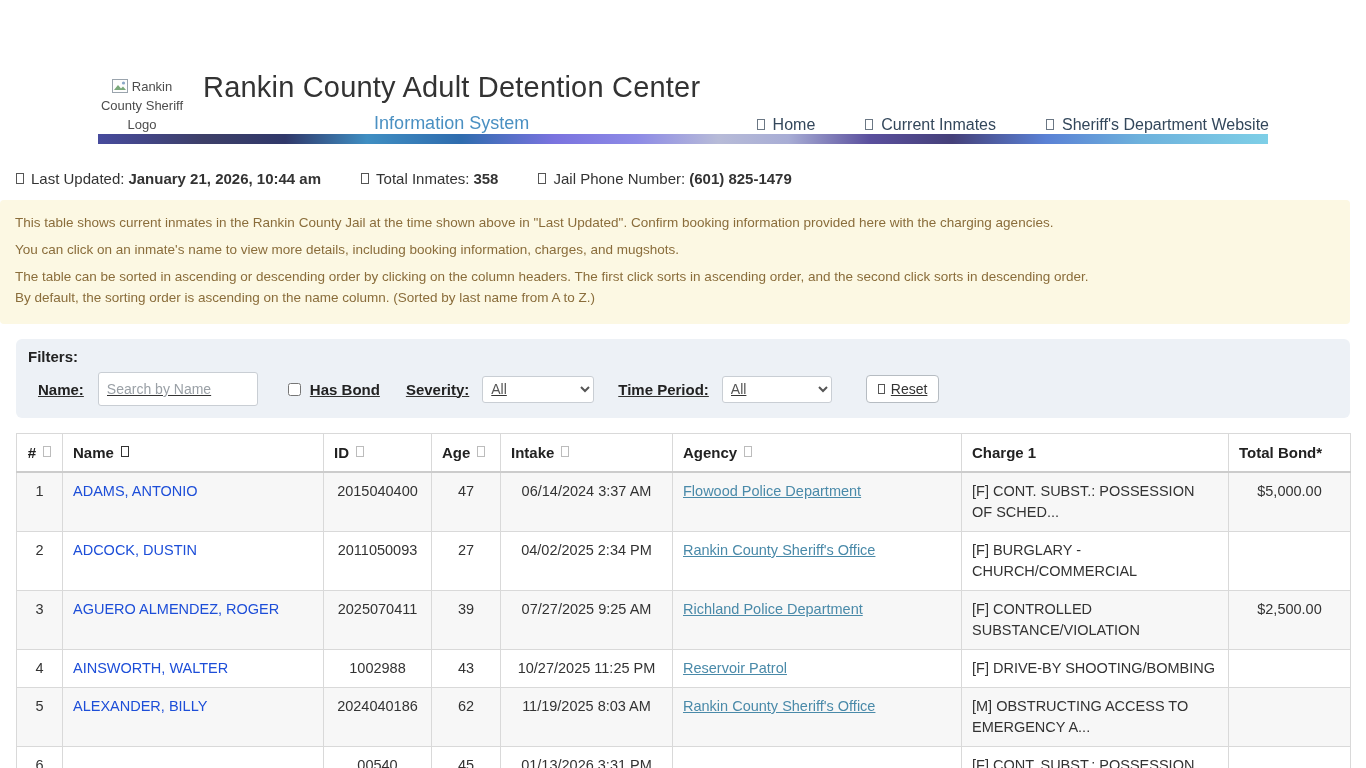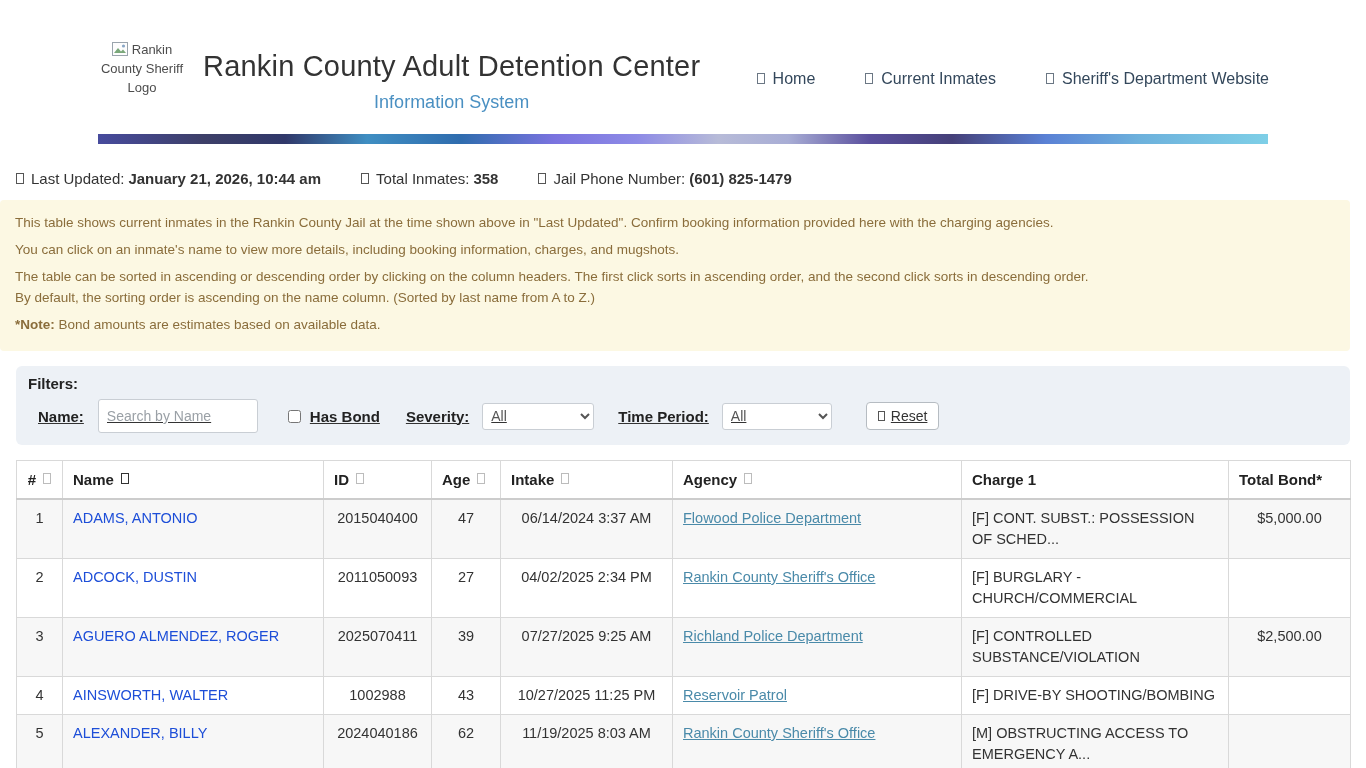--- a/index.html
+++ b/index.html
@@ -10,21 +10,21 @@
     background: #ffffff;
     font-family: "Liberation Sans", sans-serif;
     color: #333;
   }
   
   .header-inner {
     width: 1172px;
     margin: 0 auto;
     padding-top: 40px;
     display: flex;
-    align-items: flex-start;
+    align-items: flex-end;
     height: 134px;
   }
   .logo-box {
     width: 90px;
     font-size: 13px;
     color: #4d4d4d;
     text-align: center;
     line-height: 19px;
   }
   .logo-box svg { vertical-align: -2px; margin-right: 4px; }
@@ -240,21 +240,20 @@
   </div>
   <div class="status-item">
     <span class="tofu"></span><span>Jail Phone Number:</span><b>(601) 825-1479</b>
   </div>
 </div>
 
 <div class="info-box">
   <p>This table shows current inmates in the Rankin County Jail at the time shown above in "Last Updated". Confirm booking information provided here with the charging agencies.</p>
   <p>You can click on an inmate's name to view more details, including booking information, charges, and mugshots.</p>
   <p><span>The table can be sorted in ascending or descending order by clicking on the column headers. The first click sorts in ascending order, and the second click sorts in descending order.</span><span class="sub-line">By default, the sorting order is ascending on the name column. (Sorted by last name from A to Z.)</span></p>
-  <p><b>*Note:</b><span> Bond amounts are estimates based on available data.</span></p>
 </div>
 
 <div class="filters-panel">
   <div class="filters-title">Filters:</div>
   <div class="filters-row">
     <label class="lbl name-lbl">Name:</label>
     <input class="name-input" type="text" placeholder="Search by Name" style="">
     <input class="hasbond-cb" type="checkbox" style="">
     <label class="lbl hasbond-lbl">Has Bond</label>
     <label class="lbl sev-lbl">Severity:</label>

